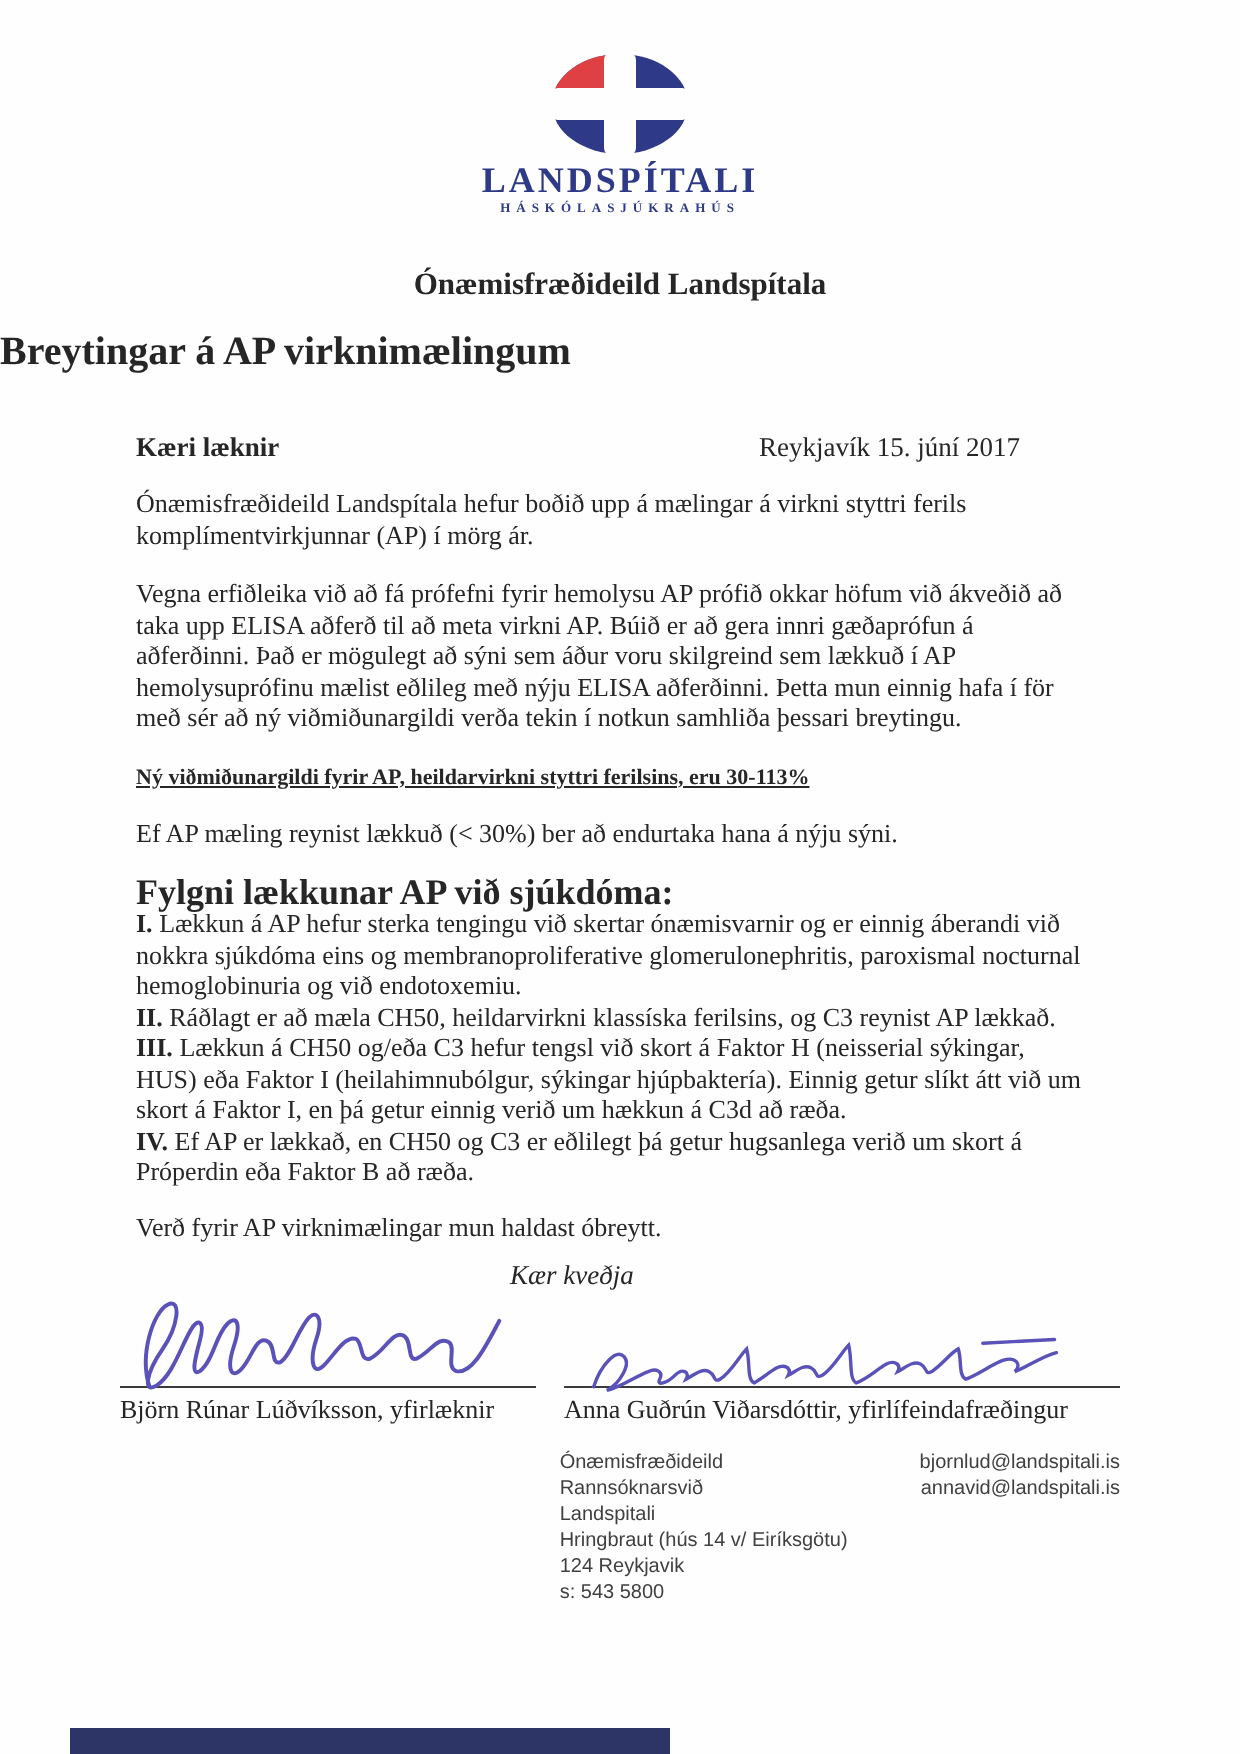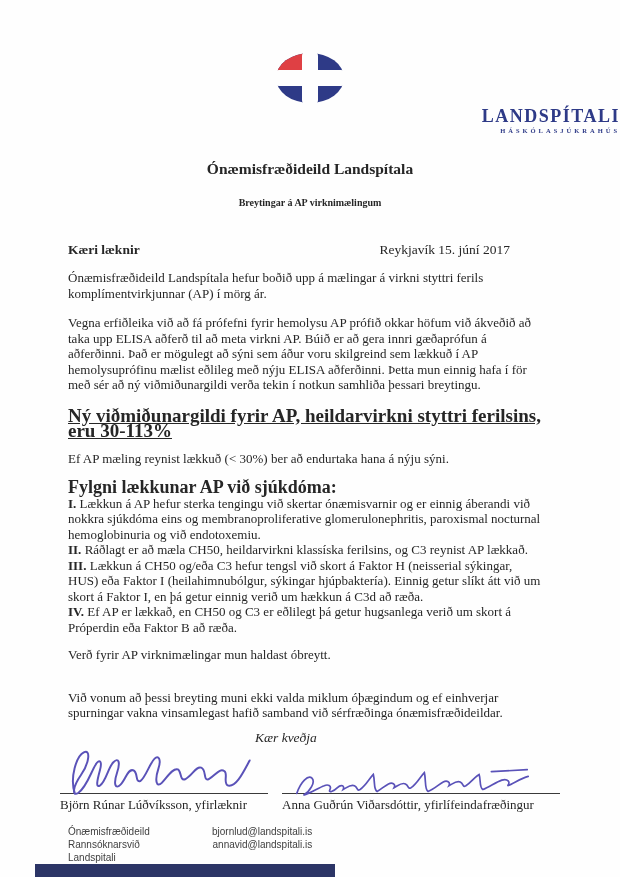--- a/index.html
+++ b/index.html
@@ -8,42 +8,42 @@
     width:620px;height:877px;
     margin:0 auto;
     background:#fefefe;
     font-family:"Liberation Serif","DejaVu Serif",serif;
     color:#262626;
     overflow:hidden;
     box-sizing:border-box;
   }
   .content{padding:0 78px 0 68px;}
   
-  .logo-wrap{padding-top:51px;text-align:right;}
+  .logo-wrap{padding-top:25px;text-align:center;}
   .logo-wrap svg{display:block;margin:0 auto;}
   .logo-wordmark{
     font-weight:bold;font-size:18px;letter-spacing:1.5px;
     color:#2e3a87;margin-top:2px;line-height:18px;
   }
   .logo-subtitle{
     font-size:6.5px;letter-spacing:3px;font-weight:bold;
     color:#2e3a87;margin-top:2px;line-height:8px;
   }
   
   .doc-title{ text-align:center;font-weight:bold;font-size:15.5px;margin-top:25px;line-height:17px;}
-  .doc-subtitle{text-align:center;font-weight:bold;font-size:10px;margin-top:17px;line-height:17px;}
+  .doc-subtitle{font-weight:bold;font-size:20px;margin-top:17px;line-height:17px;}
   
   .salutation-row{display:flex;justify-content:space-between;margin-top:31px;font-size:13.5px;line-height:16px;}
   .salutation{font-weight:bold;}
   .dateline{margin-right:32px;}
   .para{font-size:13px;line-height:15.5px;margin:0;}
   .p1{margin-top:12px;}
   .p2{margin-top:14px;}
   .ref-heading{
-    margin-top:15px;font-size:19px;font-weight:bold;
+    margin-top:15px;font-size:11px;font-weight:bold;
     text-decoration:underline;line-height:15.5px;
   }
   .retest{margin-top:12px;}
   .correlation{margin-top:14px;}
   .correlation-heading{font-weight:bold;font-size:18px;line-height:15.5px;}
   .item{font-size:13px;line-height:15.5px;}
   .item .numeral{font-weight:bold;}
   .price{margin-top:12px;}
   .closing{margin-top:27px;}
   .valediction{margin-top:9px;margin-left:187px;font-size:13.5px;line-height:15px;font-style:italic;}
@@ -54,23 +54,24 @@
     align-items:flex-end;
   }
   .sig-col{position:relative;}
   .sig-col-left{width:208px;}
   .sig-col-right{width:278px;}
   .sig-ink{display:block;}
   .sig-line{border-bottom:1.5px solid #3a3a3a;margin-top:-6px;}
   .sig-name{font-size:13px;line-height:15px;margin-top:3px;white-space:nowrap;}
   
   .footer-row{
-    display:flex;justify-content:flex-start;
+    display:flex;justify-content:flex-end;
     margin-top:13px;padding:0 60px 0 68px;
     font-family:"Liberation Sans","DejaVu Sans",sans-serif;
+    gap:36px;
   }
   .footer-address div{font-size:10px;line-height:13px;color:#404040;}
   .footer-emails{text-align:right;}
   .footer-emails div{font-size:10px;line-height:13px;color:#404040;}
   
   .scan-bar{position:absolute;left:35px;bottom:0;width:300px;height:13px;background:#2c3566;}
 </style>
 </head>
 <body>
 
@@ -112,21 +113,20 @@
 
     <div class="correlation">
       <div class="correlation-heading">Fylgni lækkunar AP við sjúkdóma:</div>
       <div class="item"><span class="numeral">I.</span> <span>Lækkun á AP hefur sterka tengingu við skertar ónæmisvarnir og er einnig áberandi við nokkra sjúkdóma eins og membranoproliferative glomerulonephritis, paroxismal nocturnal hemoglobinuria og við endotoxemiu.</span></div>
       <div class="item"><span class="numeral">II.</span> <span>Ráðlagt er að mæla CH50, heildarvirkni klassíska ferilsins, og C3 reynist AP lækkað.</span></div>
       <div class="item"><span class="numeral">III.</span> <span>Lækkun á CH50 og/eða C3 hefur tengsl við skort á Faktor H (neisserial sýkingar, HUS) eða Faktor I (heilahimnubólgur, sýkingar hjúpbaktería). Einnig getur slíkt átt við um skort á Faktor I, en þá getur einnig verið um hækkun á C3d að ræða.</span></div>
       <div class="item"><span class="numeral">IV.</span> <span>Ef AP er lækkað, en CH50 og C3 er eðlilegt þá getur hugsanlega verið um skort á Próperdin eða Faktor B að ræða.</span></div>
     </div>
 
     <p class="para price">Verð fyrir AP virknimælingar mun haldast óbreytt.</p>
-    <p class="para closing">Við vonum að þessi breyting  muni ekki valda miklum óþægindum og ef einhverjar spurningar vakna vinsamlegast hafið samband við sérfræðinga ónæmisfræðideildar.</p>
     <div class="valediction">Kær kveðja</div>
   </div>
 
   <div class="sig-row">
     <div class="sig-col sig-col-left">
       <svg class="sig-ink" width="200" height="52" viewBox="0 0 210 58">
         <path d="M10,52 C4,34 12,10 20,6 C28,2 26,18 17,31 C8,44 6,56 14,51 C23,45 28,28 33,20 C37,13 41,15 38,26 C35,37 33,46 38,43 C45,38 47,23 53,17 C59,11 61,17 57,29 C53,41 55,48 61,42 C67,36 69,24 75,26 C81,28 77,40 83,38 C89,34 93,19 99,13 C103,9 107,13 103,25 C99,37 101,46 107,40 C113,34 119,23 125,25 C129,27 127,38 133,36 C141,32 145,21 151,23 C157,25 153,38 159,36 C167,32 171,23 177,27 C181,30 175,41 181,43 C190,45 198,28 205,15" fill="none" stroke="#5a52b8" stroke-width="2.2" stroke-linecap="round"></path>
       </svg>
       <div class="sig-line"></div>
       <div class="sig-name">Björn Rúnar Lúðvíksson, yfirlæknir</div>

